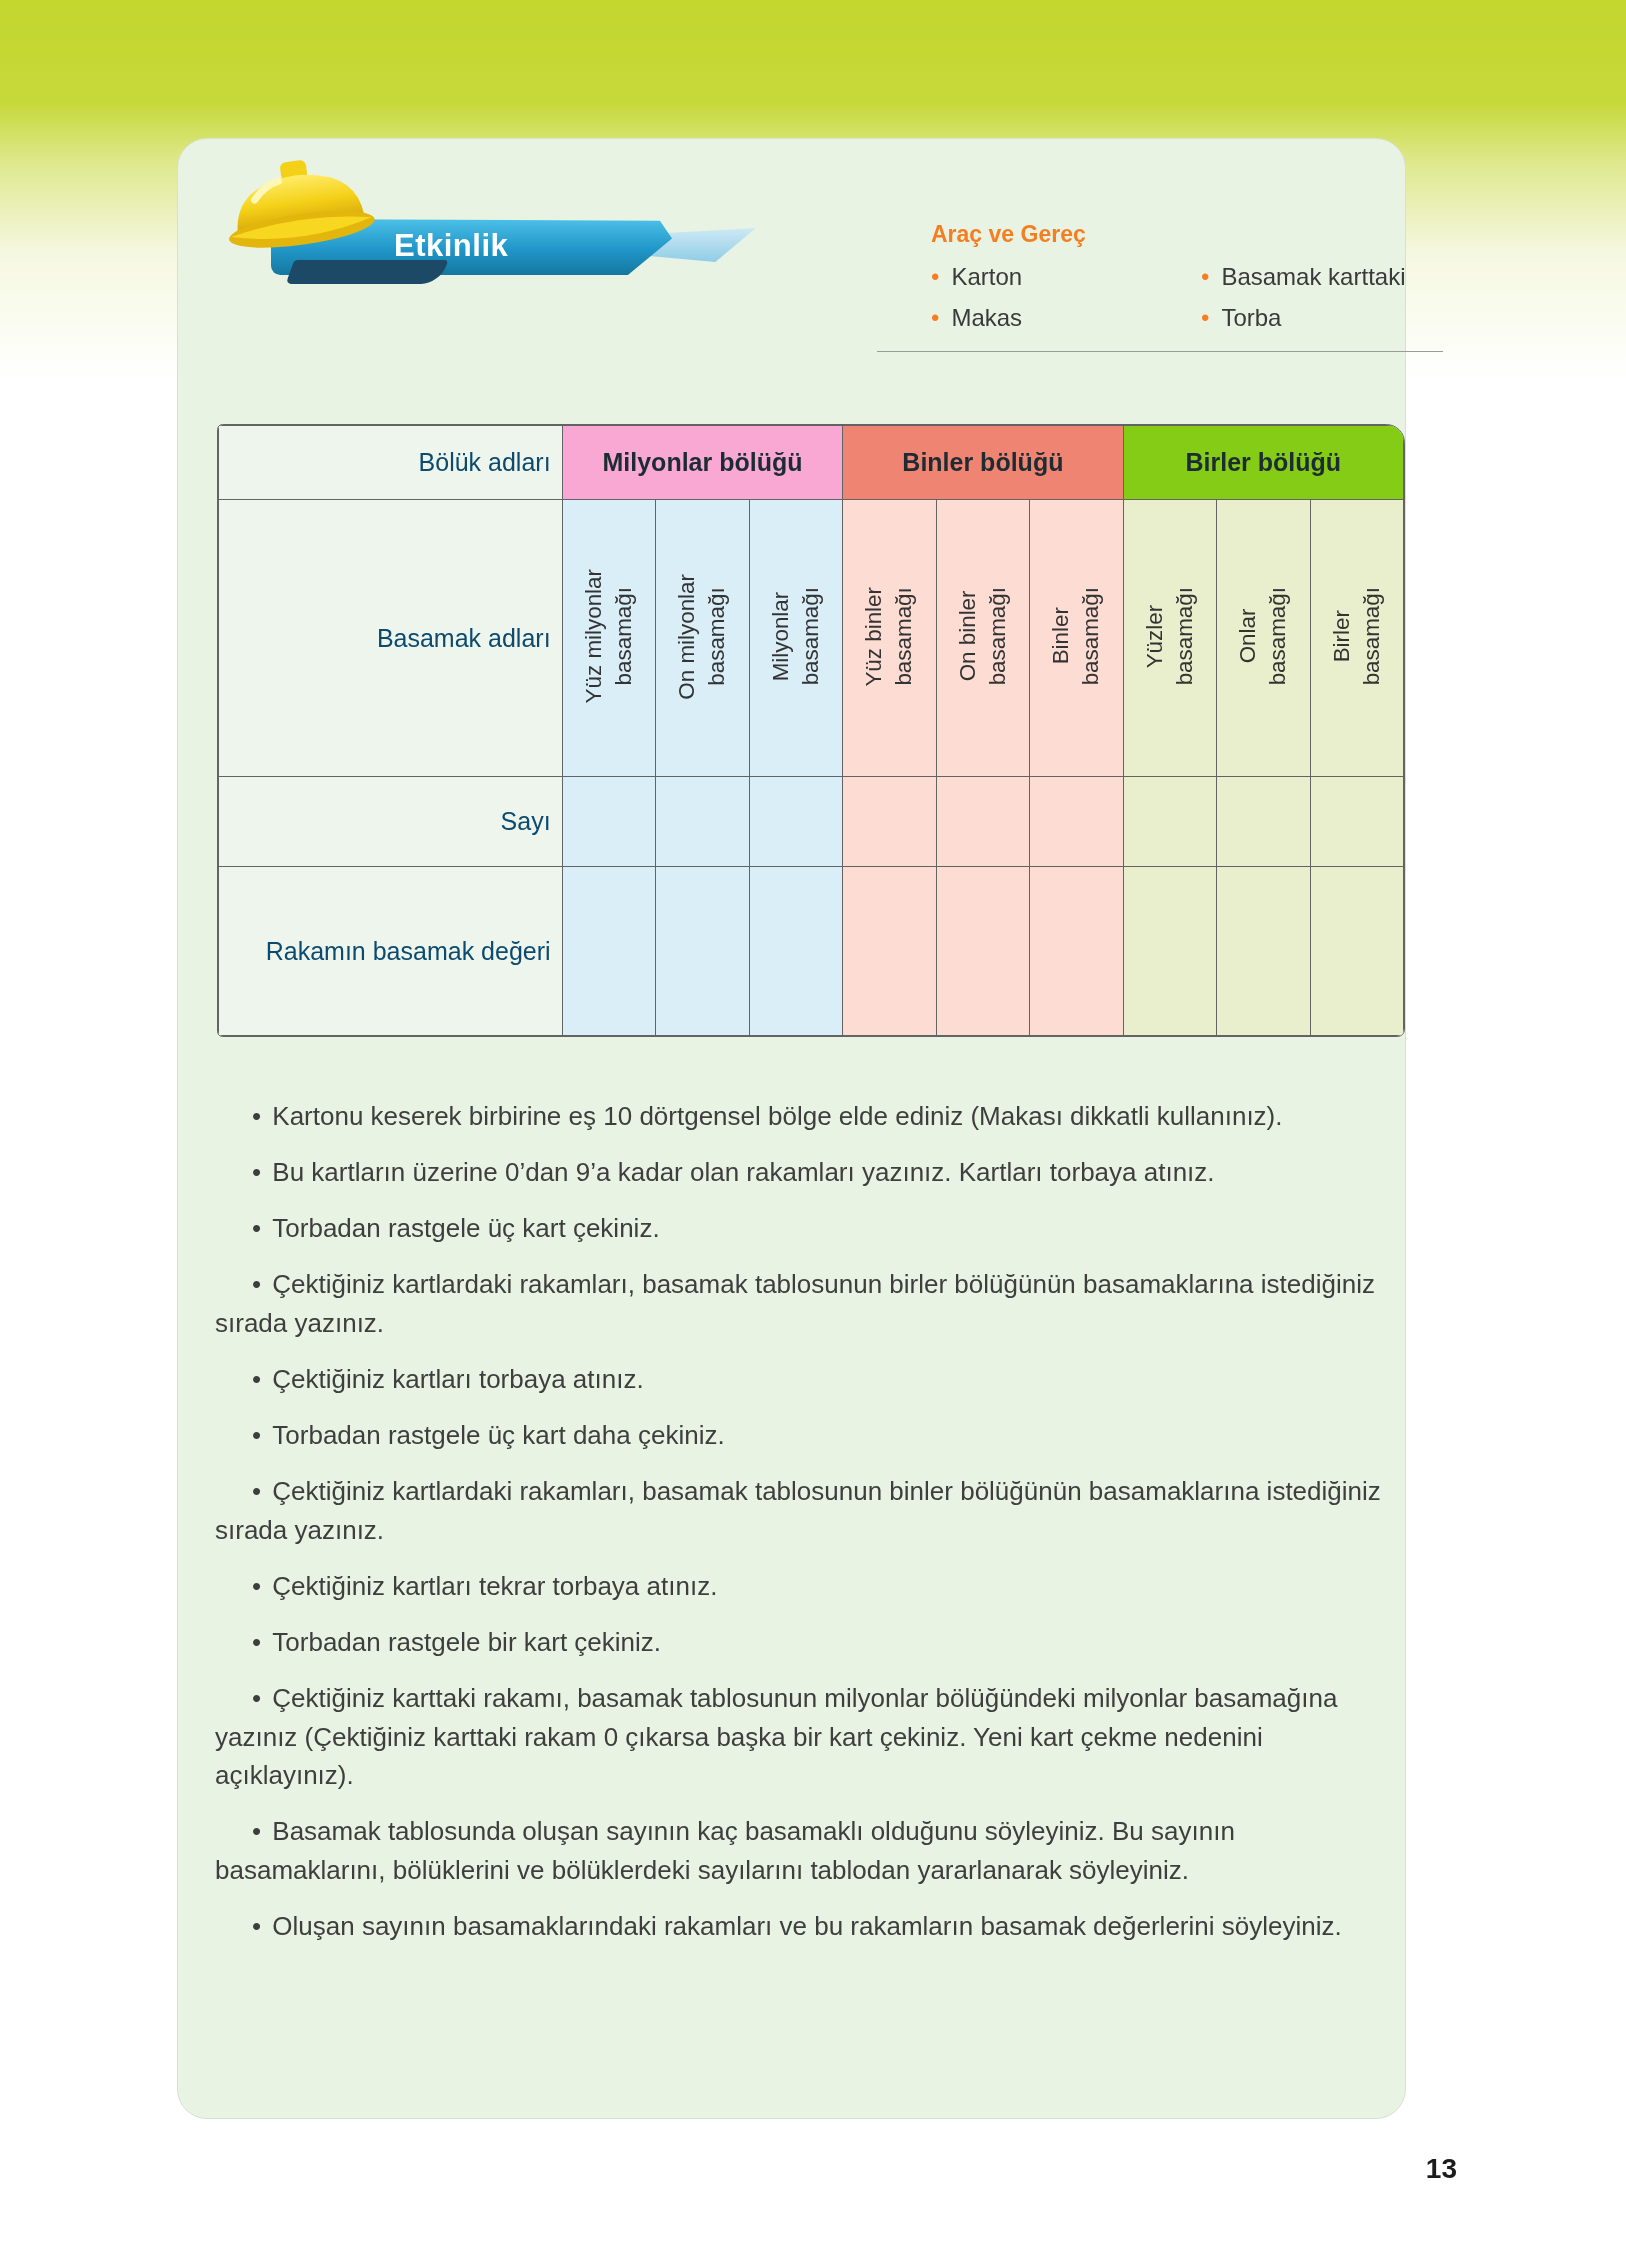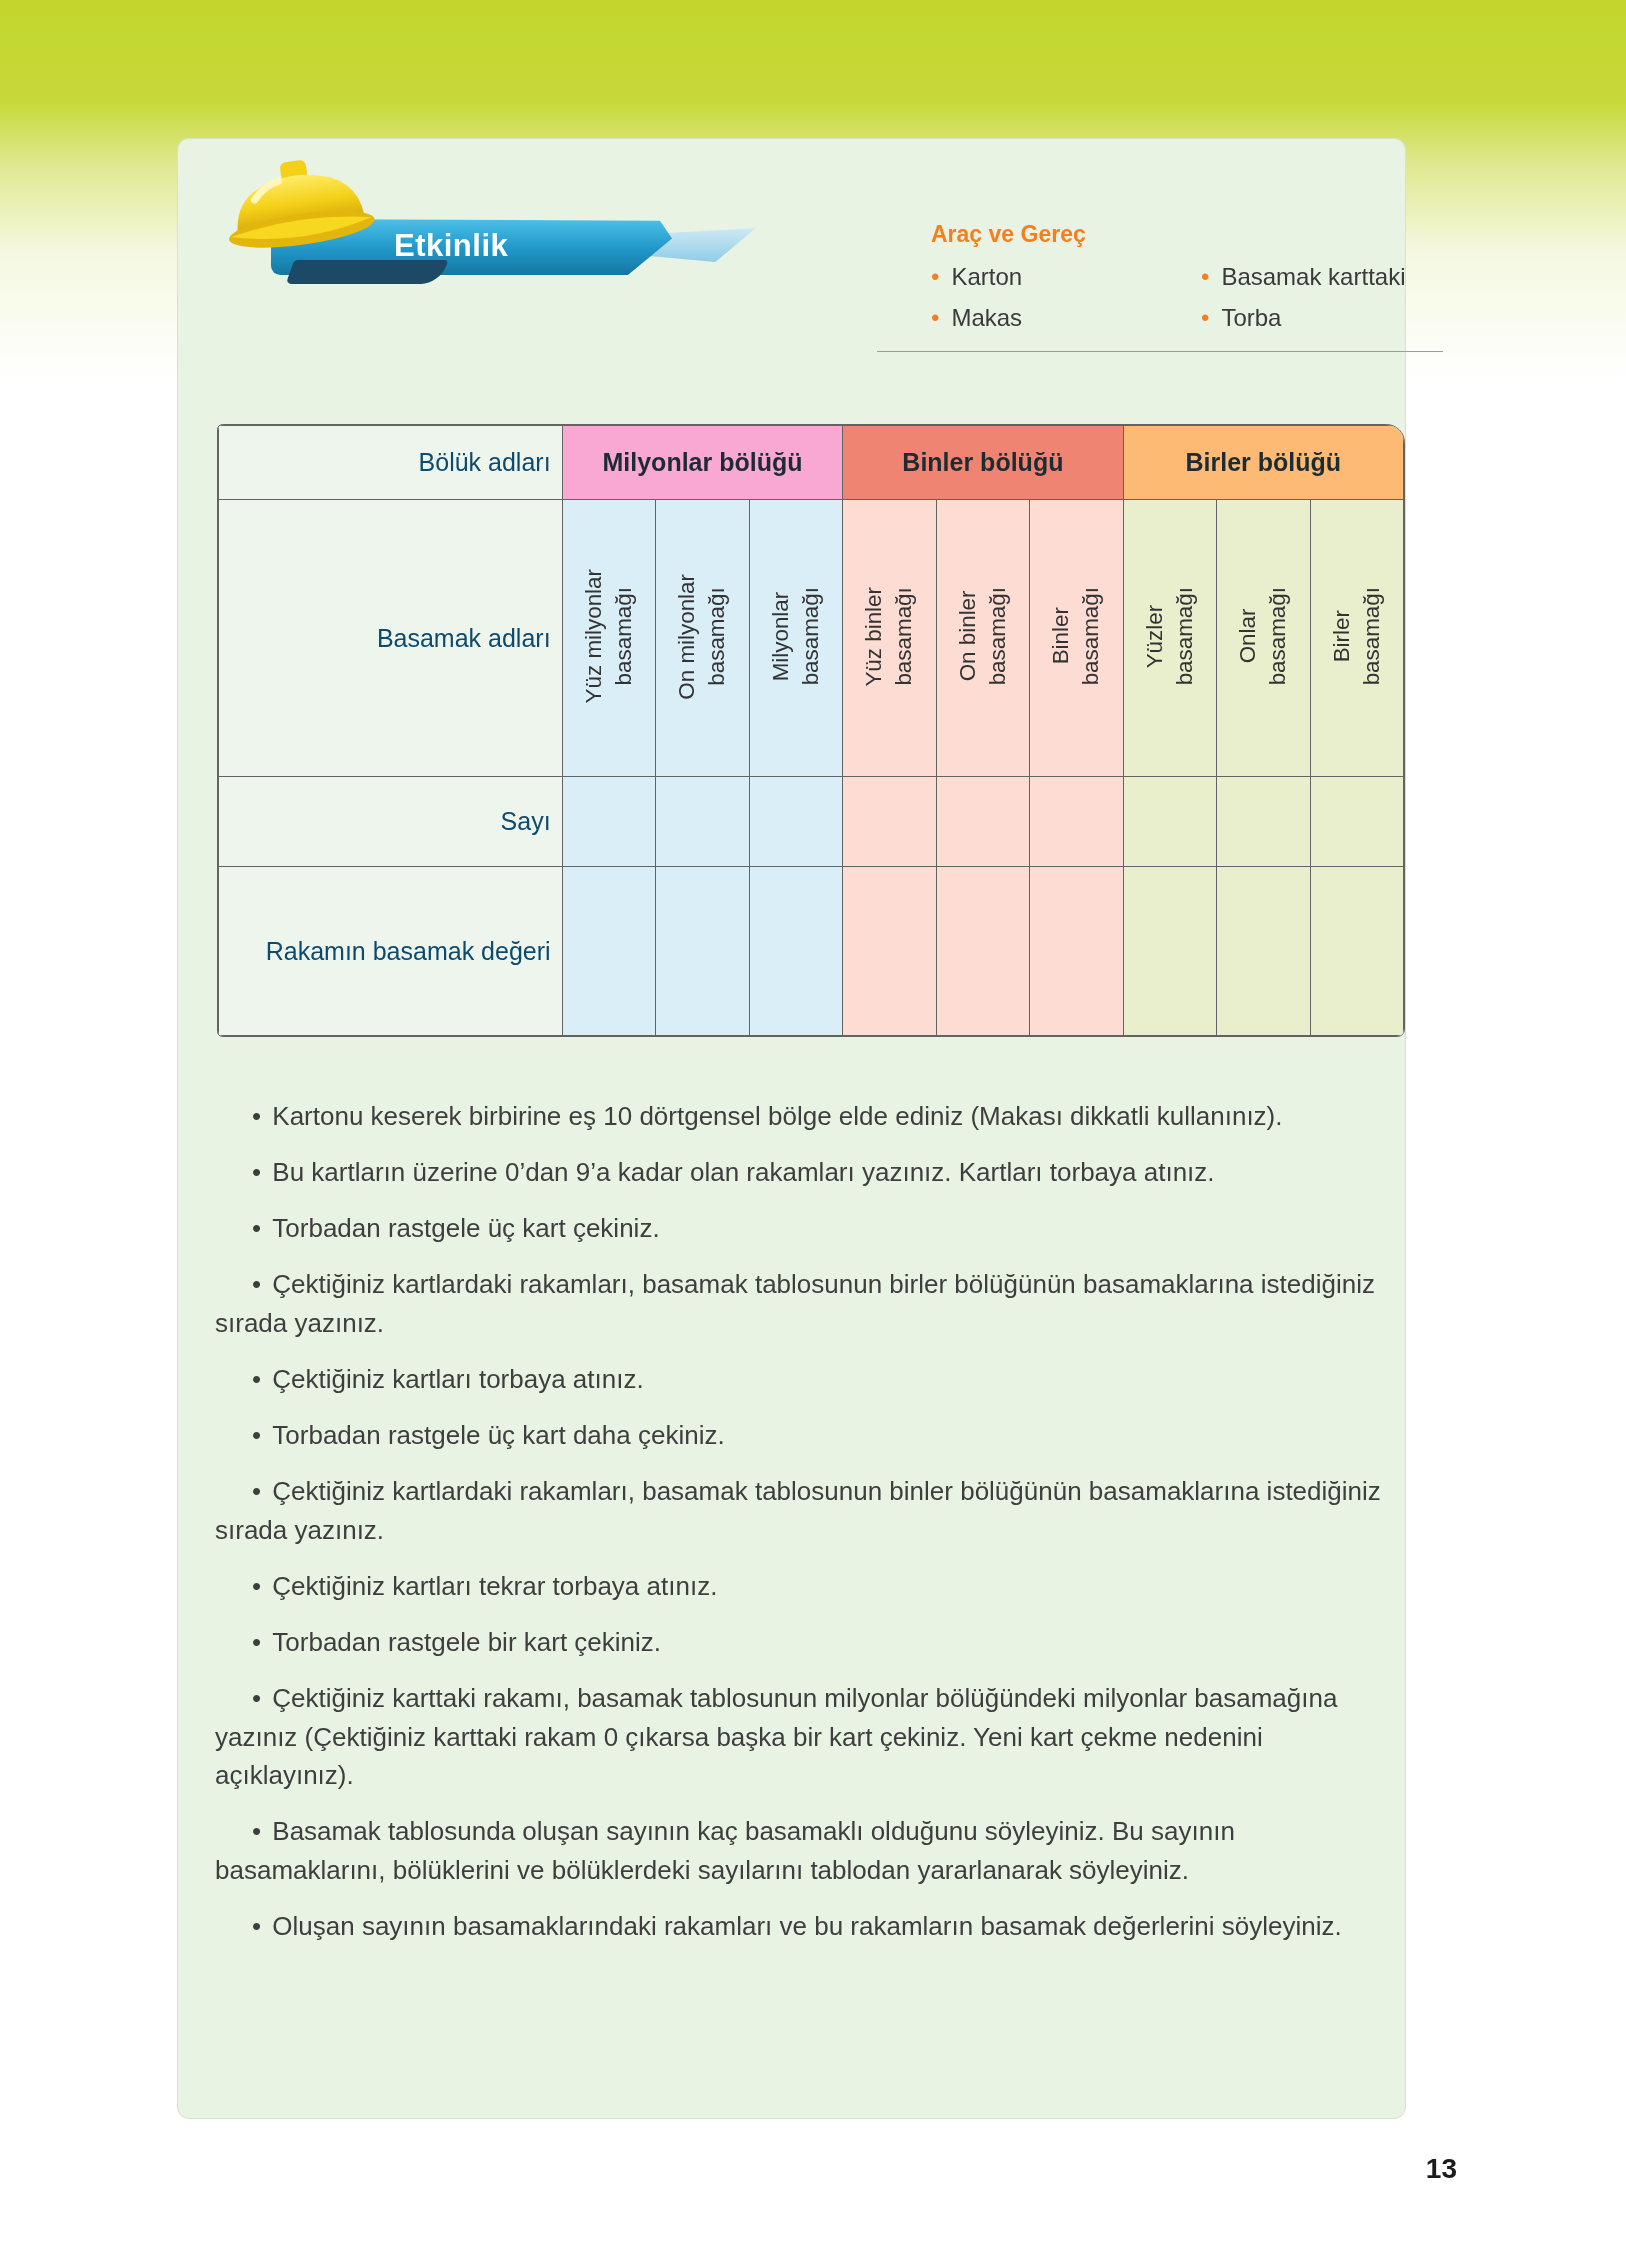--- a/index.html
+++ b/index.html
@@ -4,21 +4,21 @@
 <style>
   html, body { margin: 0; padding: 0; }
   body {
     width: 1627px; height: 2260px; position: relative;
     font-family: "Liberation Sans", sans-serif;
     background: linear-gradient(180deg, #c2d62e 0%, #c6d93a 103px, #dfe88e 163px, #f5f8e0 252px, #ffffff 382px);
     overflow: hidden;
   }
   .card {
     position: absolute; left: 177px; top: 138px; width: 1229px; height: 1981px;
-    background: #e9f3e4; border: 1.9px solid #d2e4ca; border-radius: 12px; box-sizing: border-box; padding-left: 39px;
+    background: #e9f3e4; border: 1.9px solid #d2e4ca; border-radius: 30px; box-sizing: border-box; padding-left: 39px;
   }
   
   .ribbon {
     position: absolute; left: 93px; top: 80px; width: 401px; height: 56px;
     background: linear-gradient(180deg, #4cc0e8 0%, #2096c8 55%, #14779f 100%);
     clip-path: polygon(0 0, 97% 3%, 100% 35%, 89% 100%, 0 100%);
     border-radius: 7.5px 13px 28px 9.3px;
   }
   .ribbon-tail {
     position: absolute; left: 471px; top: 89px; width: 107px; height: 34px;
@@ -53,21 +53,21 @@
   }
   table.pv { border-collapse: collapse; table-layout: fixed; width: 100%; }
   .pv td { border: 0.9px solid #636363; padding: 0; }
   .pv .lbl {
     width: 313px; background: #eef5ec; font-weight: normal; font-size: 25px; color: #0c4a6e;
     padding-left: 18.6px; padding-right: 11.2px; line-height: 1.3; text-align: right; vertical-align: middle;
   }
   .pv .gh { font-weight: bold; font-size: 25px; text-align: center; height: 73px; color: #1d2b33; vertical-align: middle; }
   .gh.b { background: #f9a8d4; text-align: center; }
   .gh.t { background: #f08473; }
-  .gh.o { background: #fdba74; text-align: center; }
+  .gh.o { background: #84cc16; text-align: center; }
   .cb { background: #daeef8; }
   .ct { background: #fcdcd3; }
   .co { background: #e9eecd; }
   .r-names td { height: 276px; text-align: center; vertical-align: middle; }
   .r-sayi td { height: 89px; }
   .r-deger td { height: 168px; }
   .vtext {
     writing-mode: vertical-rl; transform: rotate(180deg);
     white-space: pre-line; display: inline-block;
     font-size: 22.4px; color: #333333; line-height: 1.35;

